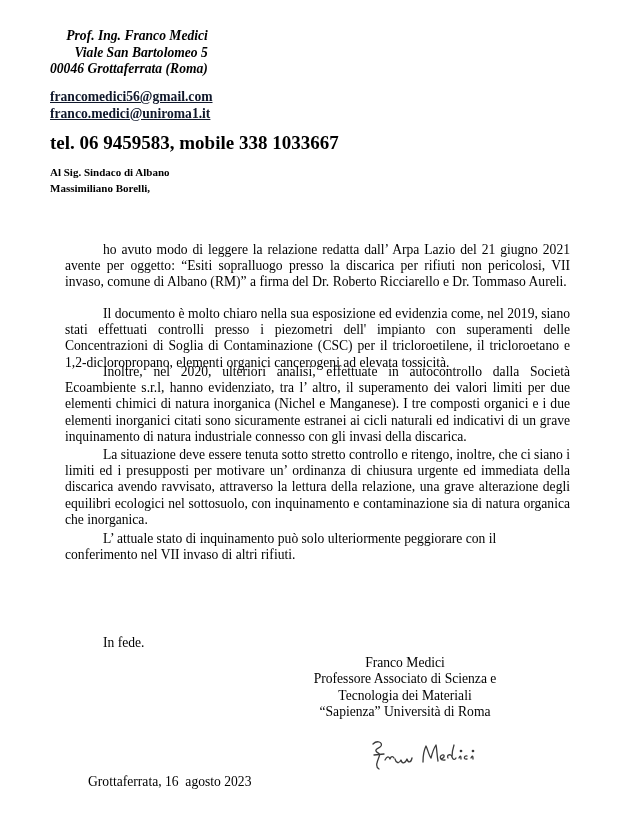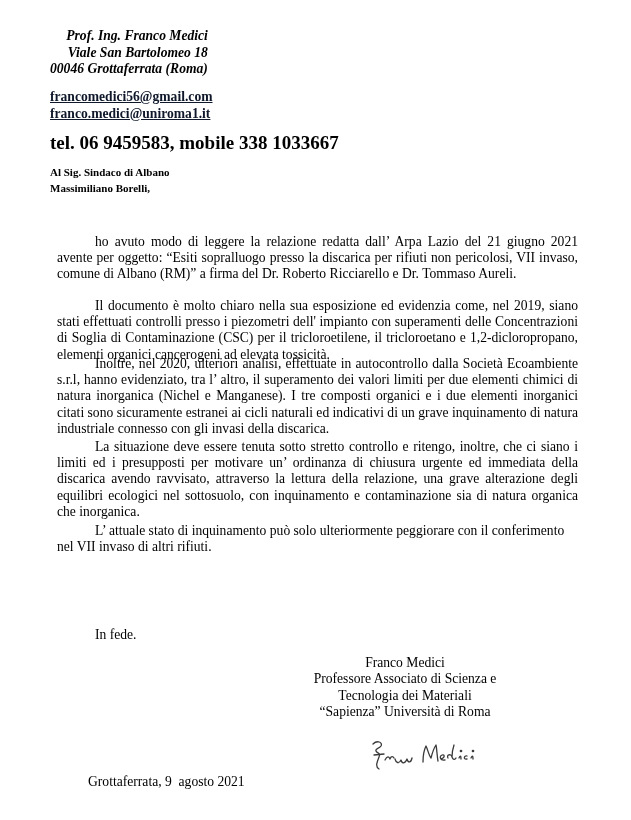--- a/index.html
+++ b/index.html
@@ -64,21 +64,21 @@
       white-space: nowrap;
     }
     .body-text {
       left: 49px;
       width: 537px;
       font-size: 13.6px;
       line-height: 16.2px;
       text-align: justify;
     }
     .body-text p {
-      margin: 8px;
+      margin: 16px;
       text-indent: 38px;
     }
     .body-text.last-ragged p {
       text-align: left;
     }
     .p1 { top: 226px; }
     .p2 { top: 290px; }
     .p3 { top: 348px; }
     .p4 { top: 431px; }
     .p5 { top: 515px; }
@@ -108,21 +108,21 @@
       white-space: pre;
     }
   </style>
 </head>
 <body>
 
 <div class="page">
 
   <div class="abs sender">
     <div class="name">Prof. Ing. Franco Medici</div>
-    <div>Viale San Bartolomeo 18</div>
+    <div>Viale San Bartolomeo 5</div>
     <div>00046 Grottaferrata (Roma)</div>
   </div>
 
   <div class="abs emails">
     <a>francomedici56@gmail.com</a>
     <a>franco.medici@uniroma1.it</a>
   </div>
 
   <div class="abs phone">tel. 06 9459583, mobile 338 1033667</div>
 
@@ -176,15 +176,15 @@
 
         <path d="M94 24 C95 22, 96 21, 96 25"></path>
         <path d="M102 22 C99 21, 98 26, 102 25"></path>
         <path d="M106 24 C107 22, 108 21, 108 25"></path>
         <circle cx="96" cy="17" r="0.7" fill="#3a3a3a"></circle>
         <circle cx="108" cy="17" r="0.7" fill="#3a3a3a"></circle>
       </g>
     </svg>
   </div>
 
-  <div class="abs date-line">Grottaferrata, 9  agosto 2021</div>
+  <div class="abs date-line">Grottaferrata, 16  agosto 2023</div>
 
 </div>
 
 </body></html>

